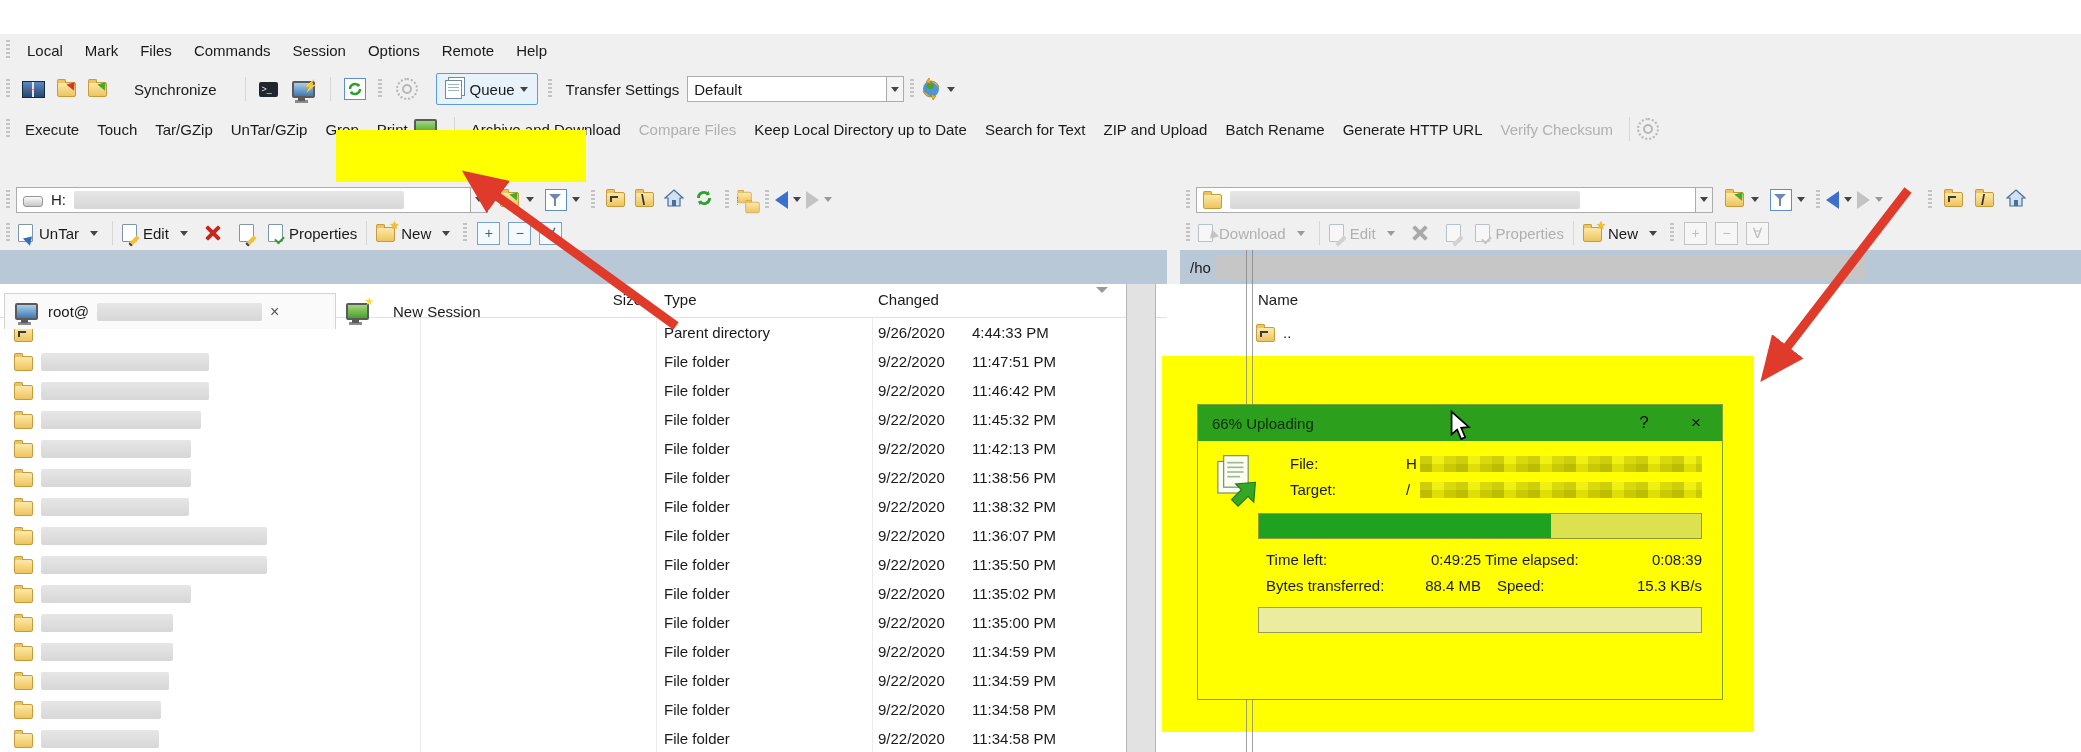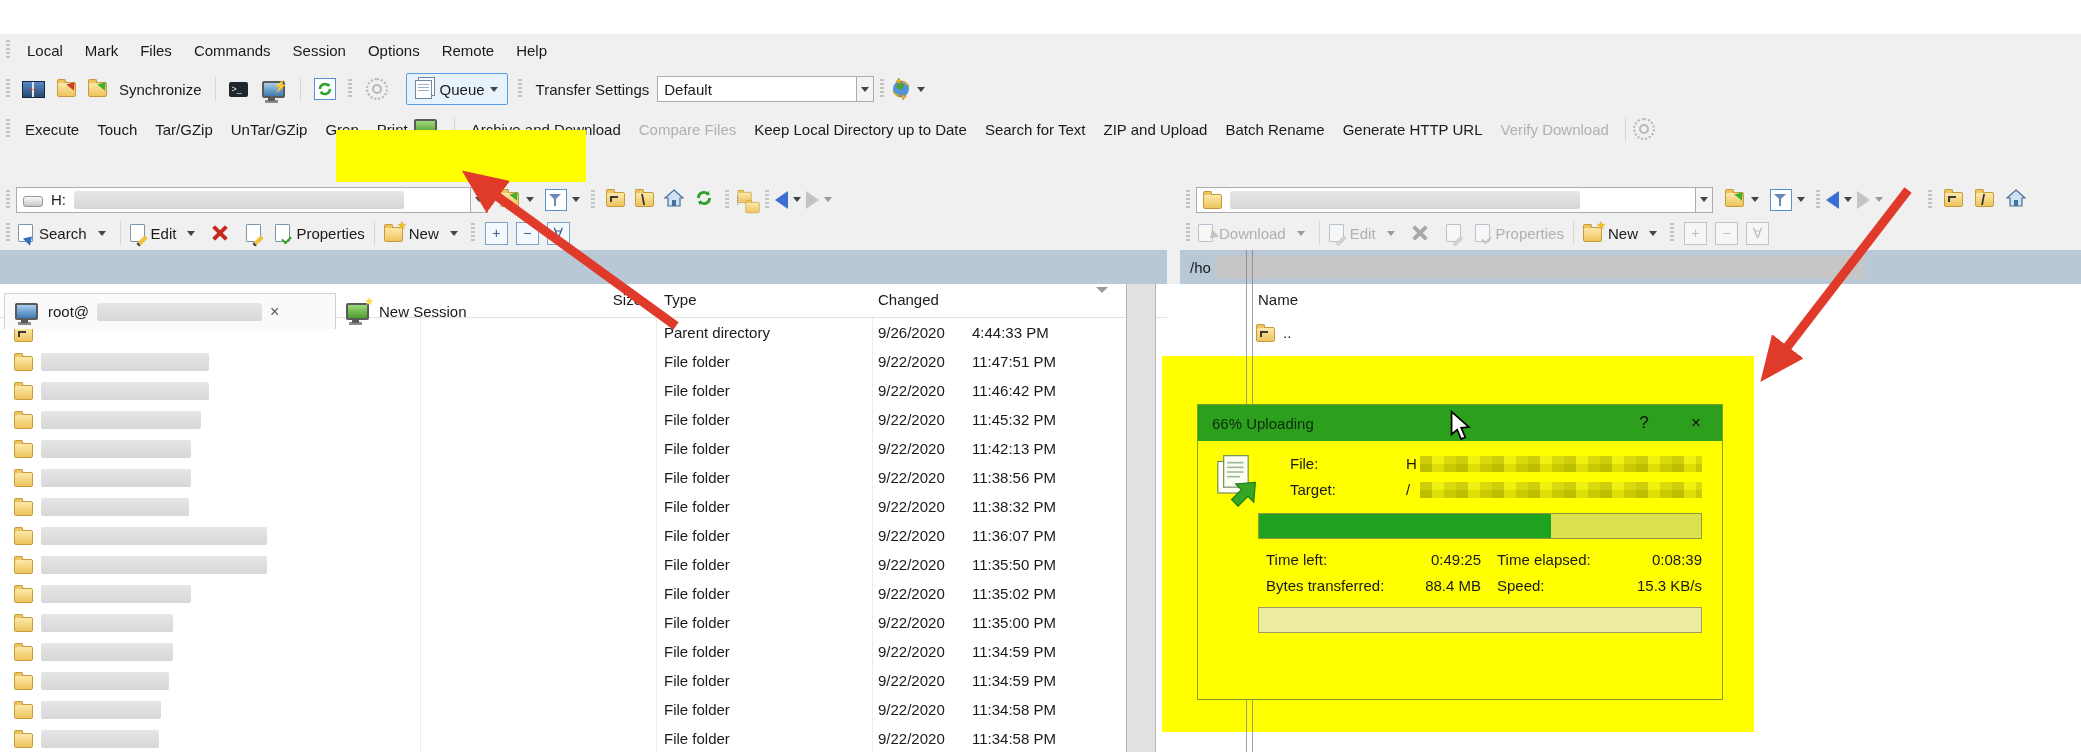--- a/index.html
+++ b/index.html
@@ -83,21 +83,21 @@
   .cname{position:absolute;left:14px;display:flex;align-items:center;gap:8px;}
   .ctype{position:absolute;left:664px;}
   .cdate{position:absolute;left:878px;display:flex;}
   .cdate .d{width:94px;}
   #scrollband{left:1126px;top:284px;bottom:0;width:28px;background:#e2e2e2;border-left:1px solid #b5b5b5;border-right:1px solid #b5b5b5;}
   #rlist{left:1180px;top:284px;width:901px;bottom:0;background:#fff;}
   .vline2{position:absolute;top:-34px;bottom:0;width:1px;background:rgba(130,130,130,.75);z-index:6;}
   
   #hl1{left:336px;top:130px;width:250px;height:52px;background:#ffff00;z-index:4;}
   #hl2{left:1162px;top:356px;width:592px;height:376px;background:#ffff00;z-index:5;}
-  #newsession{left:340px;top:147px;height:36px;display:flex;align-items:center;gap:10px;z-index:7;padding-left:6px;}
+  #newsession{left:340px;top:147px;height:36px;display:flex;align-items:center;gap:24px;z-index:7;padding-left:6px;}
   #activetab{left:4px;top:147px;width:332px;height:36px;background:#fafafa;border:1px solid #d2d2d2;border-bottom:none;box-sizing:border-box;display:flex;align-items:center;z-index:6;}
   
   #dlg{left:1197px;top:404px;width:526px;height:296px;z-index:10;border:1px solid #7da32d;background:#ffff00;box-sizing:border-box;}
   #dlgtitle{position:absolute;left:0;top:0;width:100%;height:36px;background:#2ca01c;display:flex;align-items:center;color:#0e2b0e;}
   #dlgtitle .t{margin-left:14px;}
   .dlgbtn{position:absolute;top:6px;width:24px;height:24px;text-align:center;line-height:24px;font-size:17px;color:#111;}
   .pixblur{height:16px;background:
      repeating-linear-gradient(90deg,rgba(90,90,0,.28) 0 12px,rgba(200,200,40,.18) 12px 24px,rgba(140,140,10,.3) 24px 36px),
      repeating-linear-gradient(0deg,rgba(120,120,0,.2) 0 8px,rgba(230,230,60,.2) 8px 16px);}
   .bar{position:absolute;left:60px;width:444px;height:26px;border:1px solid #8f9c36;background:#dce24f;box-sizing:border-box;}
@@ -130,21 +130,21 @@
     <span class="mi clk">Options</span>
     <span class="mi clk">Remote</span>
     <span class="mi clk">Help</span>
   </div>
 
   <div class="abs" id="toolbar">
     <span class="grip"></span>
     <span class="ic panelsic" style="margin:0 6px"></span>
     <span class="ic ic-folder red" style="margin:0 6px"></span>
     <span class="ic ic-folder grn" style="margin:0 6px"></span>
-    <span class="clk" style="margin:0 6px">Synchronize</span>
+    <span class="clk" style="margin:0 21px">Synchronize</span>
     <span class="vsep"></span>
     <span class="ic console" style="margin:0 6px">&gt;_</span>
     <span class="ic ic-mon" style="margin:0 8px">
         <span style="position:absolute;right:-6px;top:-4px;color:#f2c21c;font-size:12px">⚡</span>
       </span>
     <span class="vsep"></span>
     <span class="ic" style="margin:0 6px;width:20px;height:20px;border:1px solid #5b8fd0;background:#fff">
       <svg width="18" height="18" viewBox="0 0 18 18" style="margin:1px">
           <path d="M4 9 a5 5 0 0 1 9-3 M14 9 a5 5 0 0 1 -9 3" fill="none" stroke="#2ea02e" stroke-width="2.4"></path>
           <path d="M13 3 l1 3 -3 .5 Z M5 15 l-1-3 3-.5 Z" fill="#2ea02e"></path>
@@ -191,21 +191,21 @@
     <span class="ci clk" style="padding-right:2px">Print</span>
     <span class="ic ic-mon" style="margin:0 10px 4px 4px;background:linear-gradient(#9ed87a,#4d9e2c)"></span>
     <span class="vsep"></span>
     <span class="ci clk">Archive and Download</span>
     <span class="ci dis">Compare Files</span>
     <span class="ci clk">Keep Local Directory up to Date</span>
     <span class="ci clk">Search for Text</span>
     <span class="ci clk">ZIP and Upload</span>
     <span class="ci clk">Batch Rename</span>
     <span class="ci clk">Generate HTTP URL</span>
-    <span class="ci dis">Verify Download</span>
+    <span class="ci dis">Verify Checksum</span>
     <span class="vsep"></span>
     <span class="ic gear" style="opacity:.65"></span>
   </div>
 
   <div class="abs" id="hl1"></div>
   <div class="abs" id="tabsrow">
     <div class="abs" id="activetab">
       <span class="ic ic-mon" style="margin:0 10px 0 10px"></span>
       <span>root@</span>
       <span class="blur" style="width:165px;margin:0 8px"></span>
@@ -258,21 +258,21 @@
     <span class="bigarrow right"></span>
     <span class="caret gray"></span>
   </div>
 
   <div class="abs" id="lrow2">
     <span class="grip"></span>
     <span class="tbtn clk">
       <span class="ic doc">
           <span class="arrow-up-blue"></span>
         </span>
-      <span>Search</span>
+      <span>UnTar</span>
       <span class="caret"></span>
     </span>
     <span class="vsep"></span>
     <span class="tbtn clk">
       <span class="ic doc">
           <span class="pencil"></span>
         </span>
       <span>Edit</span>
       <span class="caret"></span>
     </span>
@@ -590,21 +590,21 @@
     <span class="stat" style="left:92px;top:76px">Target:</span>
     <span class="stat" style="left:208px;top:76px">/</span>
     <span class="pixblur" style="position:absolute;left:222px;top:77px;width:282px"></span>
 
     <div class="bar" style="top:108px">
       <div class="fill" style="width:66%"></div>
     </div>
 
     <span class="stat" style="left:68px;top:146px">Time left:</span>
     <span class="statv" style="left:180px;top:146px;width:103px">0:49:25</span>
-    <span class="stat" style="left:299px;top:146px">Time elapsed:</span>
+    <span class="stat" style="left:287px;top:146px">Time elapsed:</span>
     <span class="statv" style="left:420px;top:146px;width:84px">0:08:39</span>
     <span class="stat" style="left:68px;top:172px">Bytes transferred:</span>
     <span class="statv" style="left:180px;top:172px;width:103px">88.4 MB</span>
     <span class="stat" style="left:299px;top:172px">Speed:</span>
     <span class="statv" style="left:420px;top:172px;width:84px">15.3 KB/s</span>
 
     <div class="bar2" style="top:202px"></div>
 
   </div>
 

